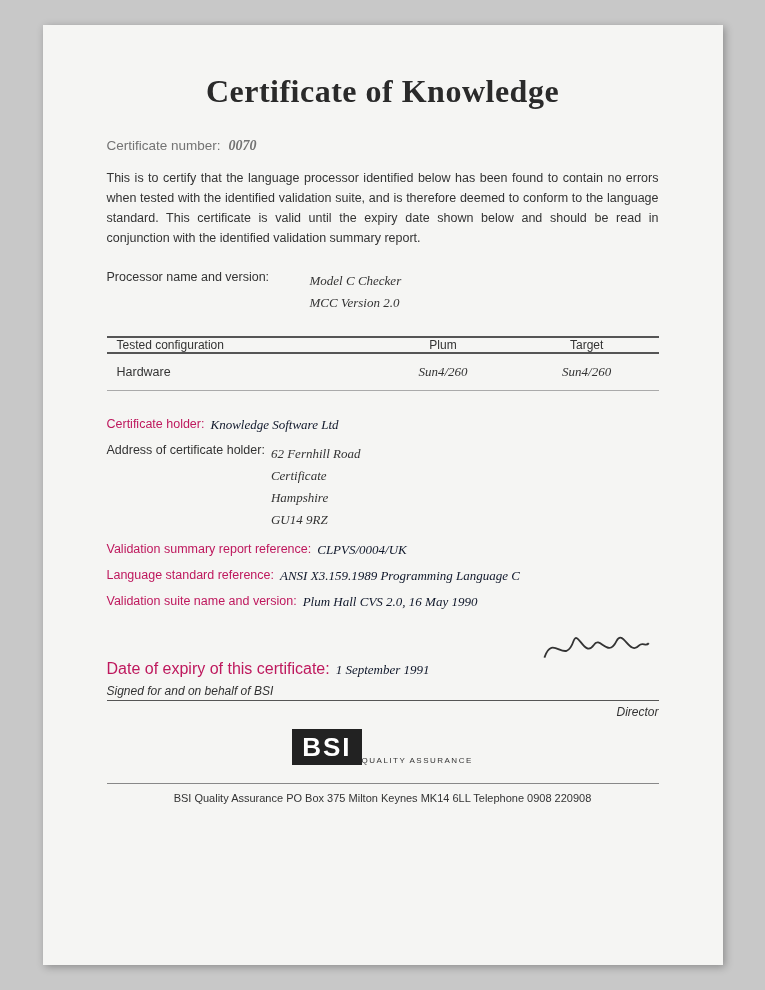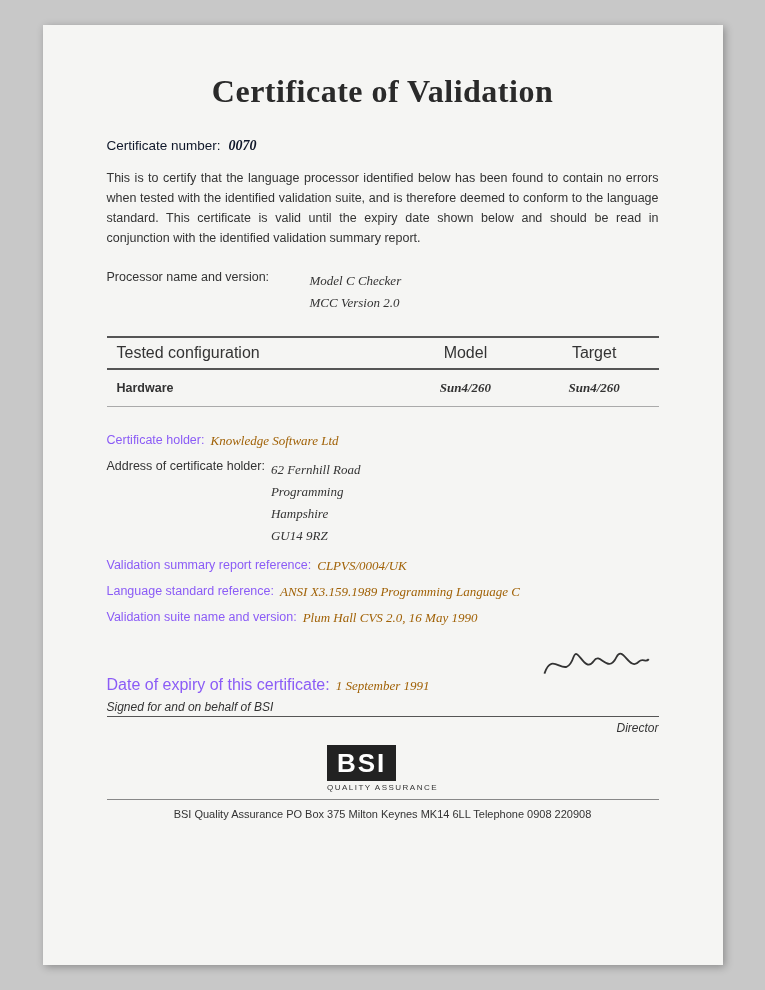--- a/index.html
+++ b/index.html
@@ -30,21 +30,21 @@
       margin-bottom: 28px;
       font-family: 'Times New Roman', Times, serif;
       letter-spacing: 0.5px;
     }
 
     .cert-number-row {
       display: flex;
       align-items: baseline;
       margin-bottom: 14px;
       font-size: 13.5px;
-      color: #0f172a;
+      color: #737373;
     }
 
     .cert-number-label {
       font-family: Arial, sans-serif;
       margin-right: 8px;
     }
 
     .cert-number-value {
       font-style: italic;
       font-weight: bold;
@@ -90,38 +90,37 @@
     }
 
     .config-table thead tr {
       border-top: 2px solid #555;
       border-bottom: 2px solid #555;
     }
 
     .config-table thead th {
       font-family: Arial, sans-serif;
       font-weight: normal;
-      font-size: 16px;
-      padding: 6px 10px;
+      font-size: 12px;
+      padding: 0 10px;
       color: #333;
       text-align: center;
     }
 
     .config-table thead th:first-child {
       text-align: left;
     }
 
     .config-table tbody tr {
       border-bottom: 1px solid #aaa;
     }
 
     .config-table tbody td {
       padding: 10px 10px;
       color: #333;
-      font-weight: bold;
     }
 
     .config-table tbody td:first-child {
       font-family: Arial, sans-serif;
       font-size: 12.5px;
     }
 
     .config-table tbody td:not(:first-child) {
       font-style: italic;
       font-size: 13px;
@@ -135,28 +134,28 @@
 
     .info-row {
       display: flex;
       align-items: flex-start;
       margin-bottom: 10px;
       font-size: 12.5px;
     }
 
     .info-label {
       font-family: Arial, sans-serif;
-      color: #8b5cf6;
+      color: #be185d;
       flex-shrink: 0;
       margin-right: 6px;
     }
 
     .info-value {
       font-style: italic;
-      color: #a16207;
+      color: #0f172a;
       font-size: 13px;
     }
 
     .address-block {
       display: flex;
       align-items: flex-start;
       margin-bottom: 10px;
       font-size: 12.5px;
     }
 
@@ -224,23 +223,23 @@
     .bsi-section {
       display: flex;
       flex-direction: column;
       align-items: center;
       margin-bottom: 10px;
       margin-top: 8px;
     }
 
     .bsi-logo {
       display: flex;
-      flex-direction: column;
-      align-items: flex-start;
-      margin-bottom: 7px;
+      flex-direction: row;
+      align-items: flex-end;
+      margin-bottom: 18px;
     }
 
     .bsi-box {
       background: #222;
       color: #fff;
       font-size: 26px;
       font-weight: bold;
       font-family: Arial, sans-serif;
       padding: 4px 10px;
       letter-spacing: 2px;
@@ -264,42 +263,42 @@
       border-top: 1px solid #888;
       padding-top: 8px;
       width: 100%;
     }
   </style>
 </head>
 <body>
 
 <div class="certificate">
 
-  <h1 class="cert-title">Certificate of Validation</h1>
+  <h1 class="cert-title">Certificate of Knowledge</h1>
 
   <div class="cert-number-row">
     <span class="cert-number-label">Certificate number:</span>
     <span class="cert-number-value">0070</span>
   </div>
 
   <p class="cert-body-text">This is to certify that the language processor identified below has been found to contain no errors when tested with the identified validation suite, and is therefore deemed to conform to the language standard. This certificate is valid until the expiry date shown below and should be read in conjunction with the identified validation summary report.</p>
 
   <div class="processor-row">
     <span class="processor-label">Processor name and version:</span>
     <div class="processor-value">
       <div>Model C Checker</div>
       <div>MCC Version 2.0</div>
     </div>
   </div>
 
   <table class="config-table">
     <thead>
       <tr>
         <th style="text-align:left;">Tested configuration</th>
-        <th>Model</th>
+        <th>Plum</th>
         <th>Target</th>
       </tr>
     </thead>
     <tbody>
       <tr>
         <td>Hardware</td>
         <td>Sun4/260</td>
         <td>Sun4/260</td>
       </tr>
     </tbody>
@@ -309,21 +308,21 @@
 
     <div class="info-row">
       <span class="info-label">Certificate holder:</span>
       <span class="info-value">Knowledge Software Ltd</span>
     </div>
 
     <div class="address-block">
       <span class="address-label">Address of certificate holder:</span>
       <div class="address-lines">
         <div>62 Fernhill Road</div>
-        <div>Programming</div>
+        <div>Certificate</div>
         <div>Hampshire</div>
         <div>GU14 9RZ</div>
       </div>
     </div>
 
     <div class="info-row">
       <span class="info-label">Validation summary report reference:</span>
       <span class="info-value">CLPVS/0004/UK</span>
     </div>
 

